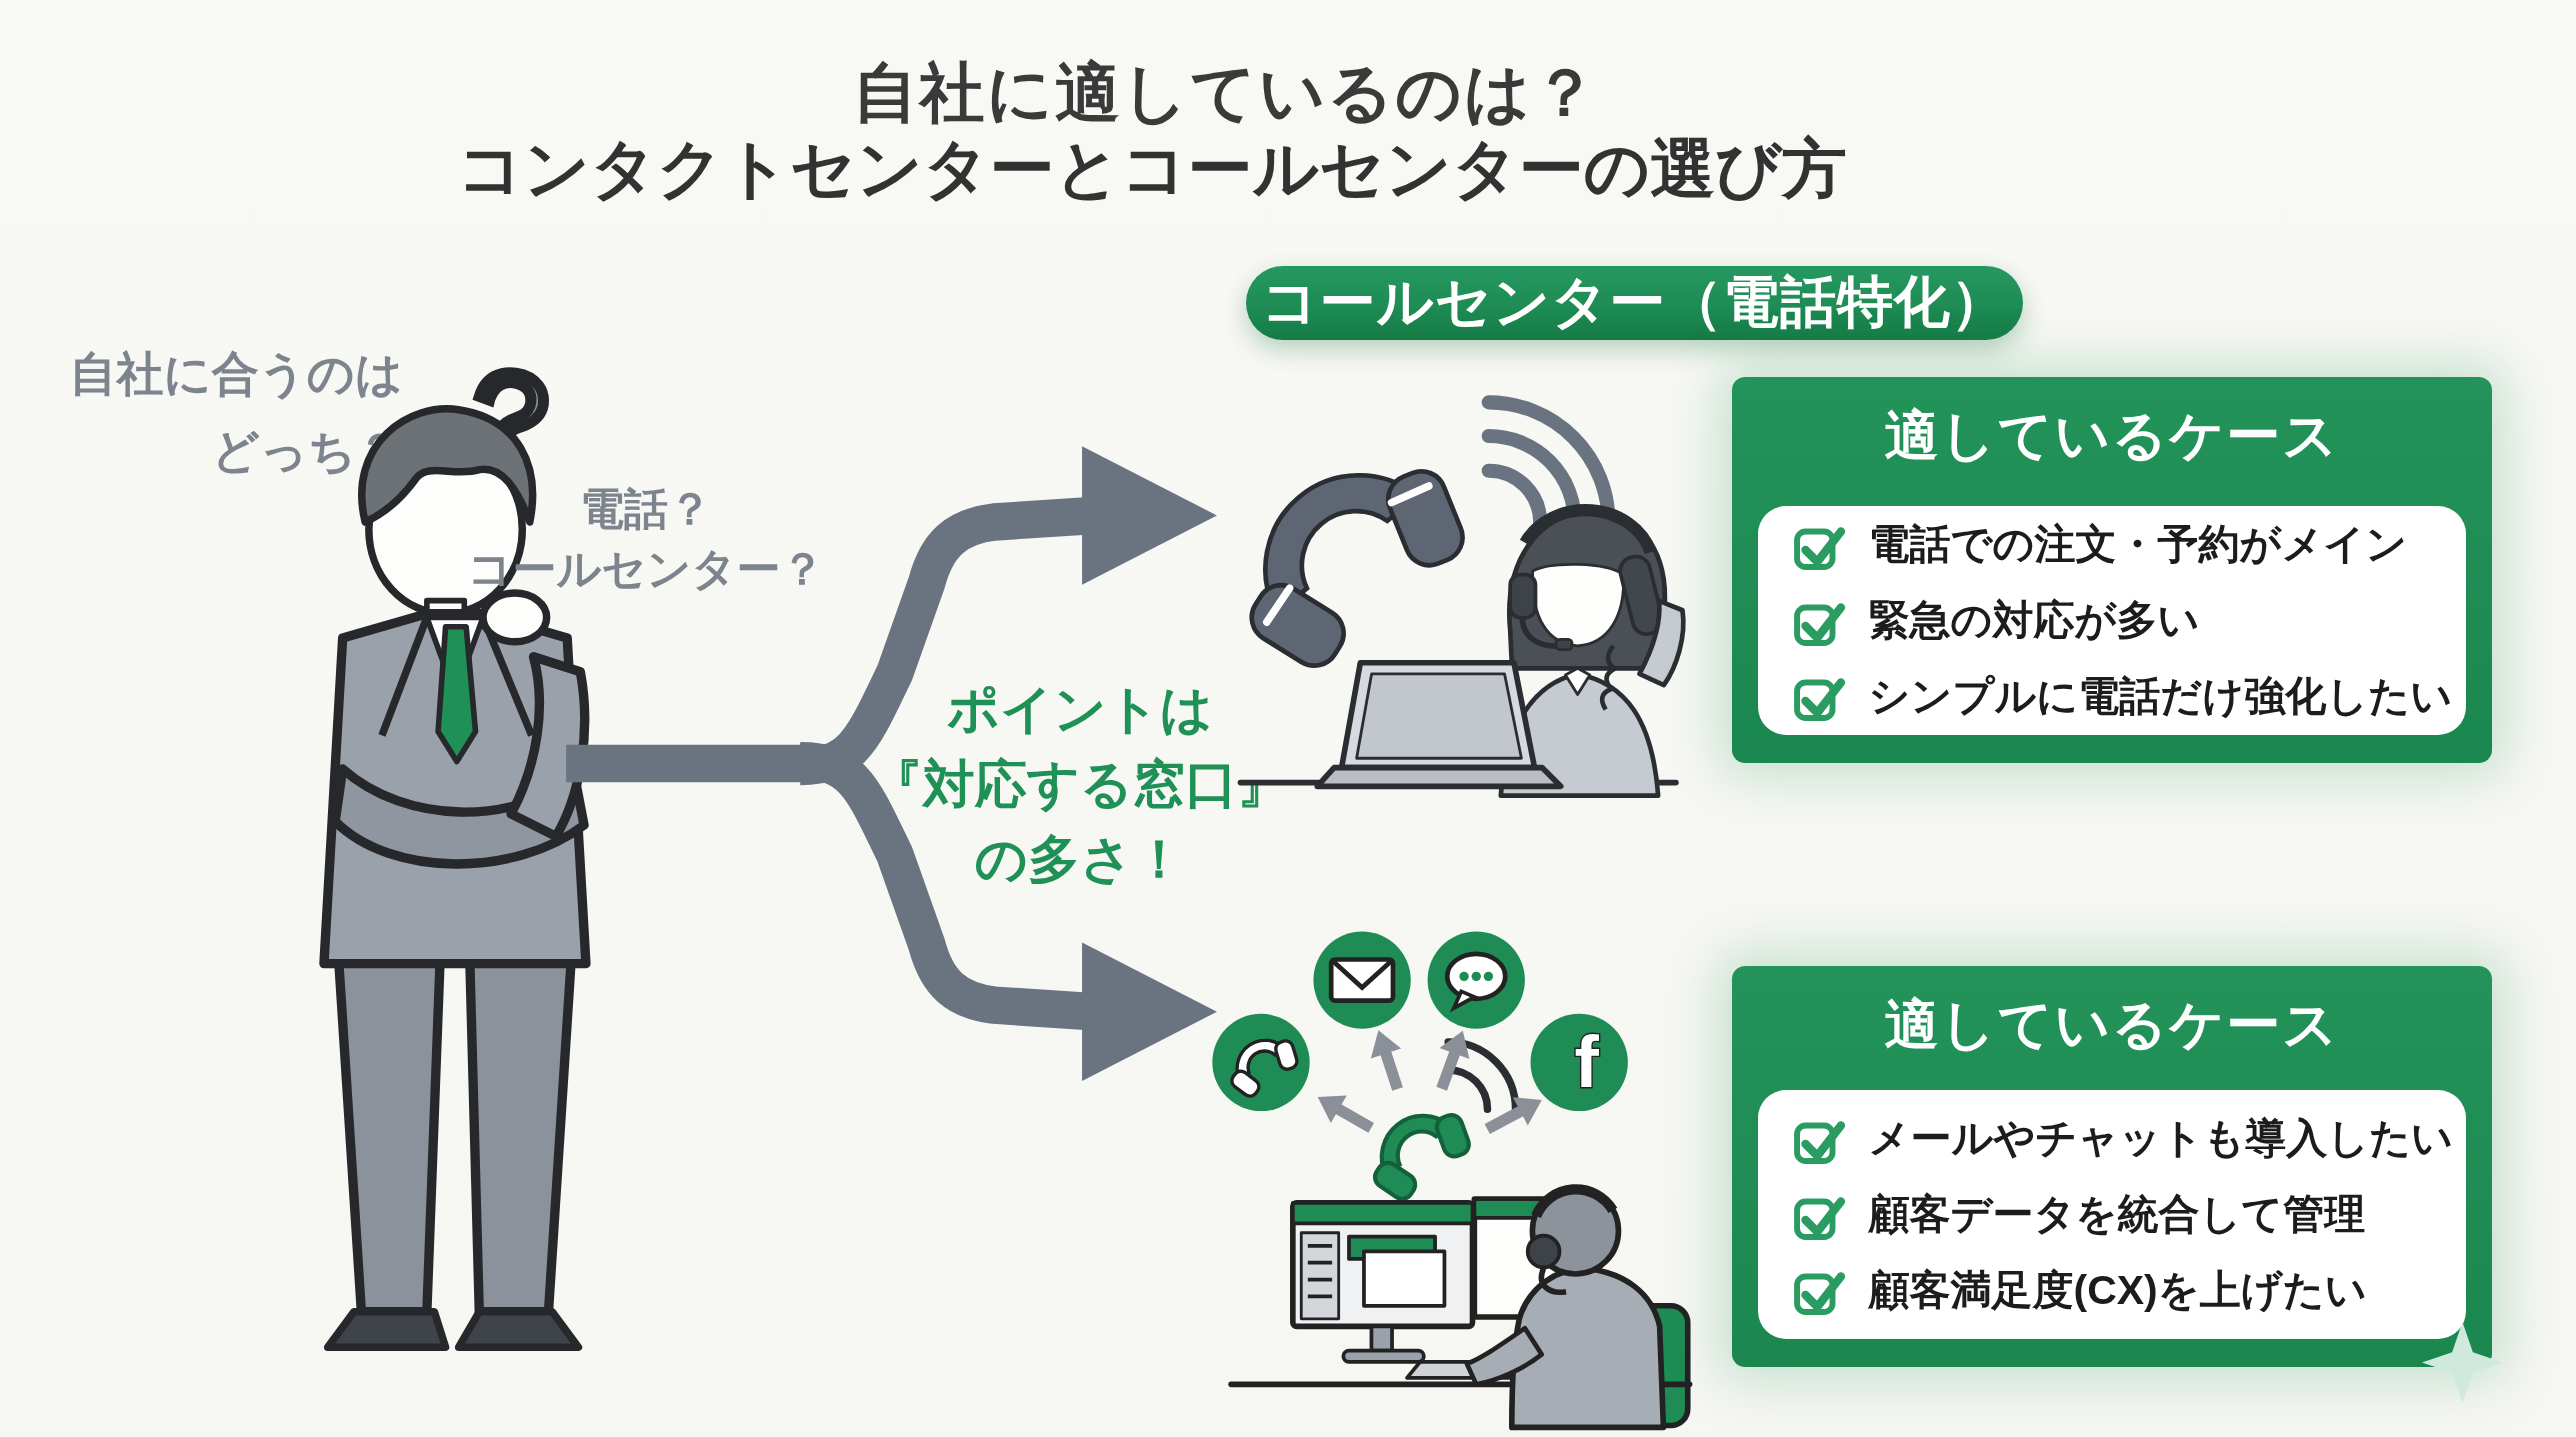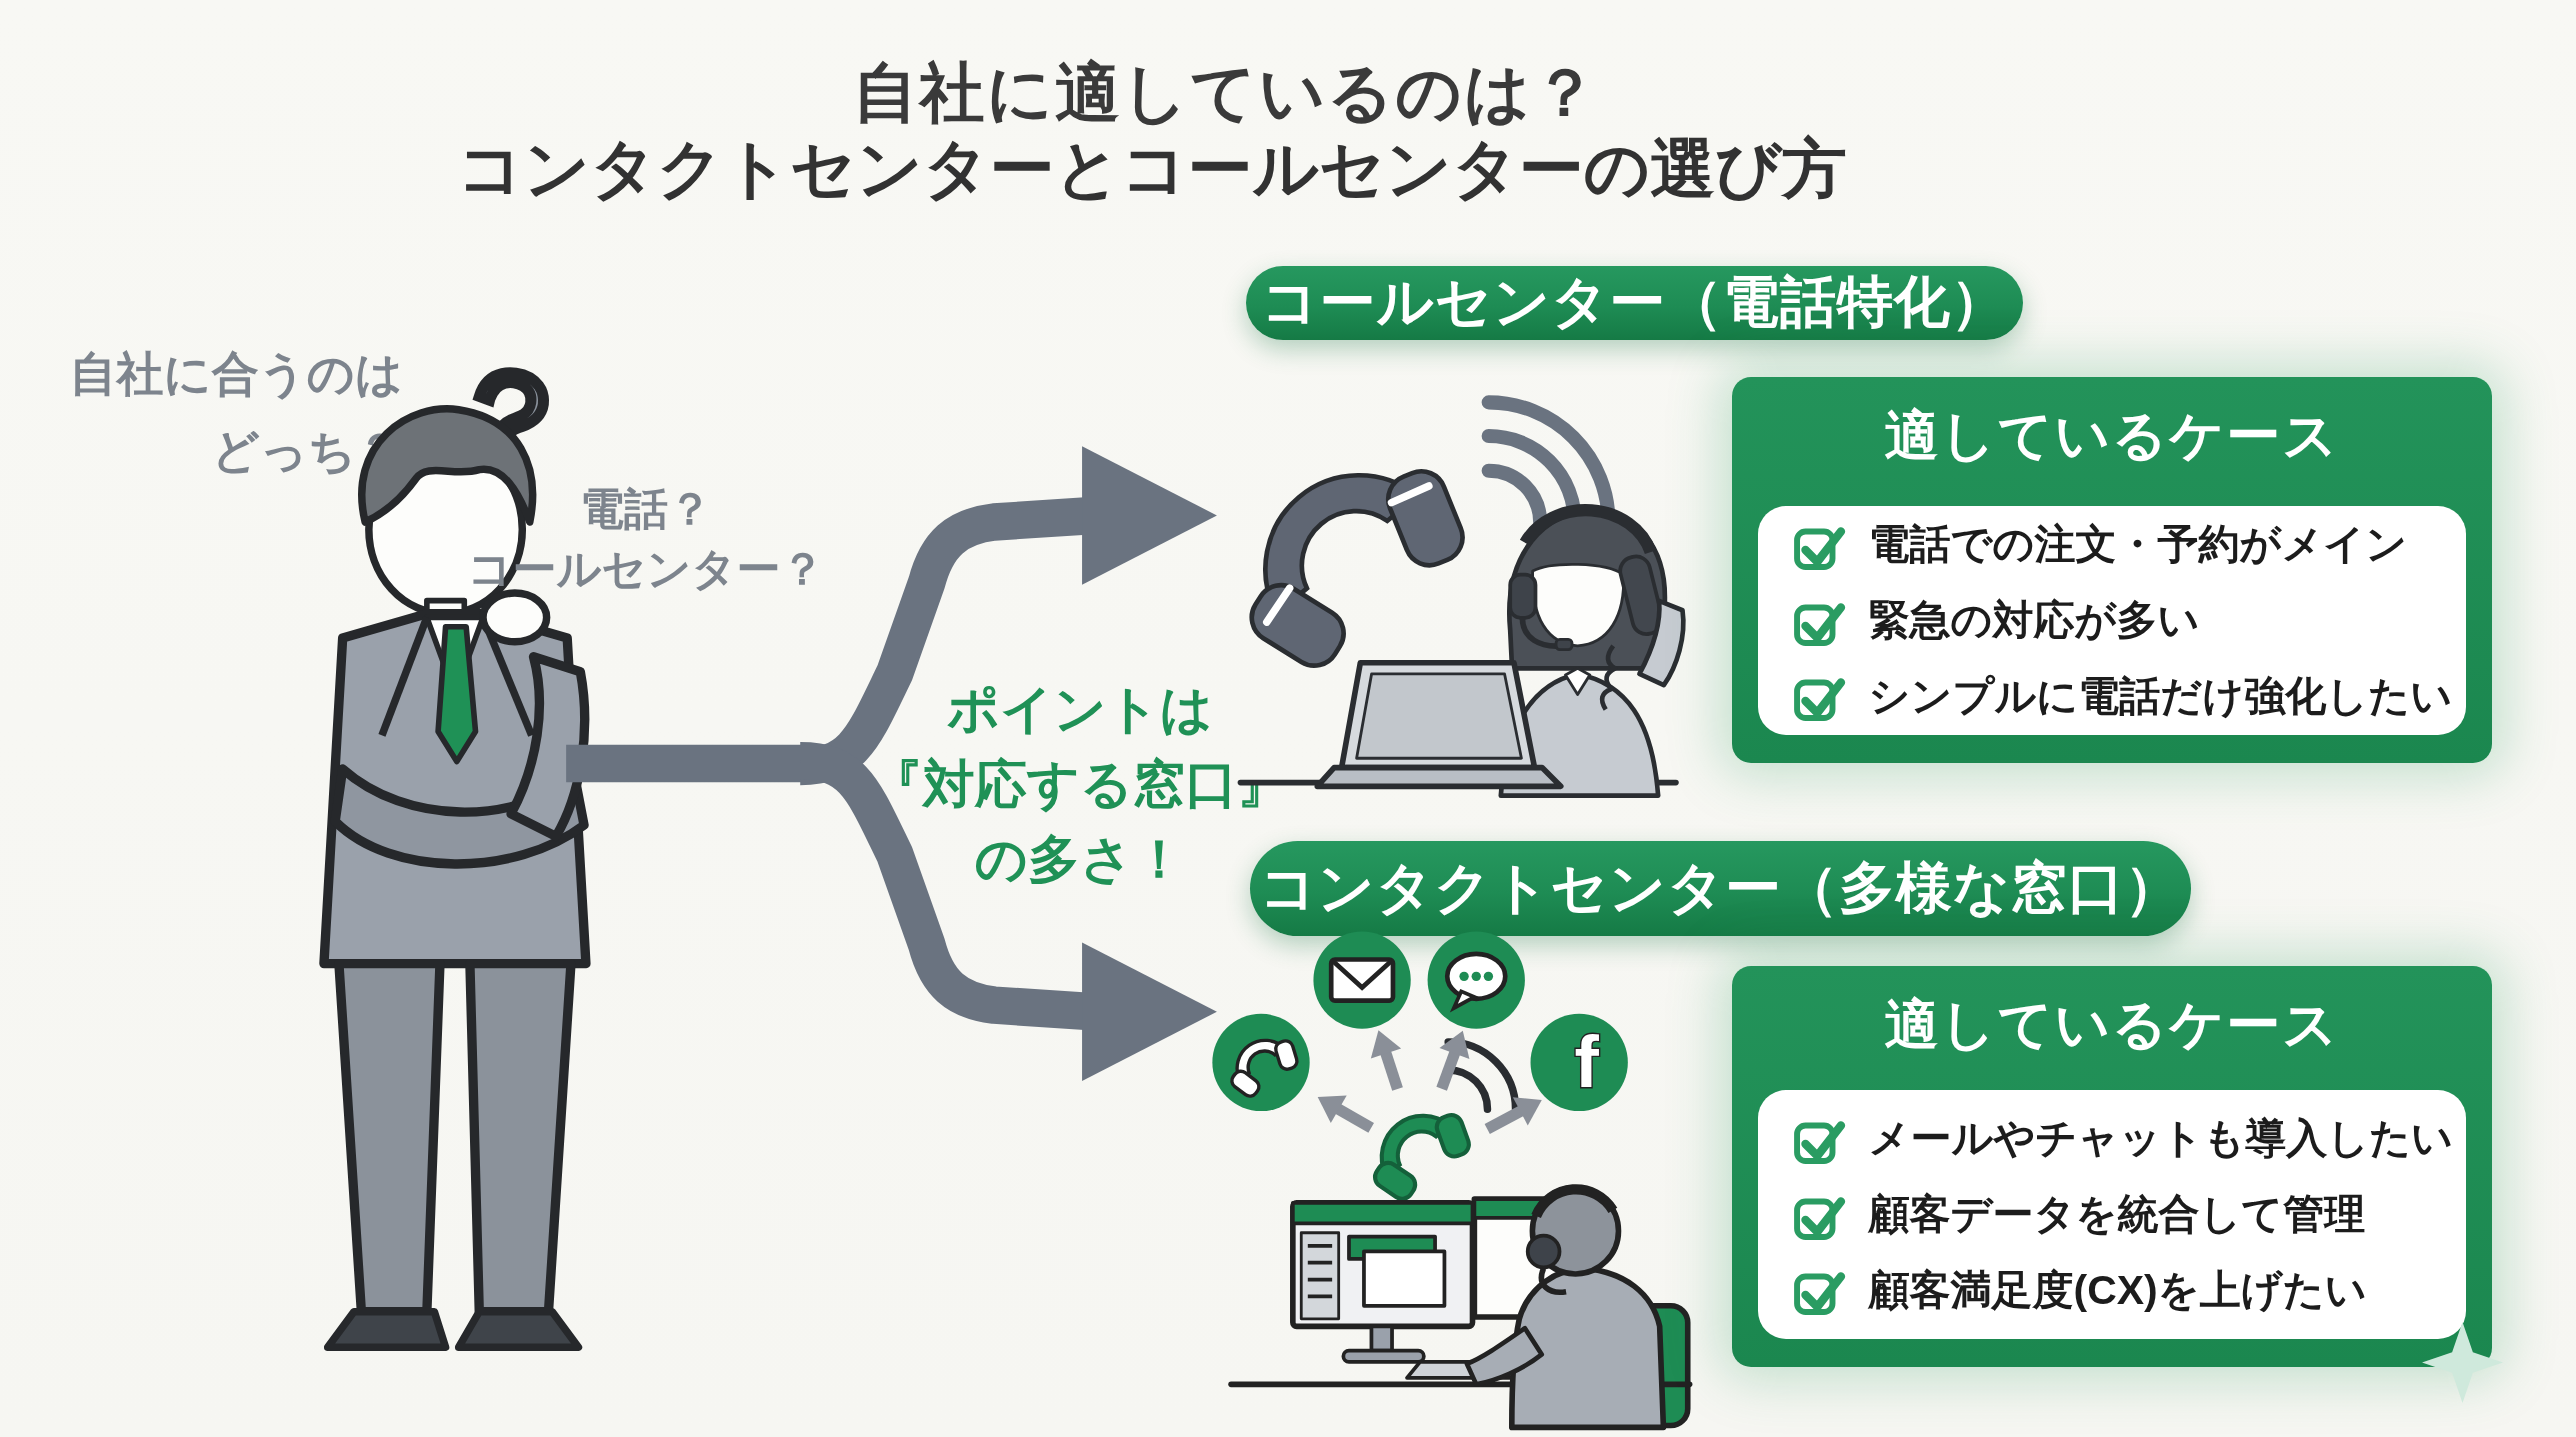--- a/index.html
+++ b/index.html
@@ -39,21 +39,21 @@
   .pill{
     position:absolute;display:flex;align-items:center;justify-content:center;
     background:linear-gradient(180deg,#26985f 0%,#1e8c54 55%,#157a45 100%);
     border-radius:52px;color:#fff;font-weight:700;font-size:56px;
     box-shadow:0 9.4px 24px rgba(25,120,70,.30);letter-spacing:0.9px;
   }
   .pill-top{left:1246px;top:266px;width:777px;height:74px;}
   .pill-bottom{left:1250px;top:841px;width:941px;height:95px;}
   
   .case-box{
-    position:absolute;border-radius:19px;
+    position:absolute;border-radius:13px;
     background:linear-gradient(180deg,#23935a 0%,#1b874f 100%);
     box-shadow:0 0 51px 13px rgba(46,158,99,.25);
   }
   .case-box-top{left:1732px;top:377px;width:760px;height:386px;}
   .case-box-bottom{left:1732px;top:966px;width:760px;height:401px;}
   .case-title{
     position:absolute;left:0;top:22.5px;width:100%;text-align:center;
     font-size:54px;font-weight:700;color:#fff;letter-spacing:1.9px;
   }
   .case-inner{
@@ -190,21 +190,20 @@
       <div class="case-row">
         <svg class="check" width="54" height="54" viewBox="0 0 64 64">
             <rect x="6" y="16" width="42" height="42" rx="10" fill="#fff" stroke="#2a9c62" stroke-width="7"></rect>
             <path d="M16,38 L30,52 L58,16" fill="none" stroke="#2a9c62" stroke-width="10" stroke-linecap="round" stroke-linejoin="round"></path>
           </svg>
         <span class="label">シンプルに電話だけ強化したい</span>
       </div>
     </div>
   </div>
 
-  <div class="pill pill-bottom">コンタクトセンター（多様な窓口）</div>
 
   <svg class="illu" style="left:1203px;top:922px;" width="510" height="513" viewBox="0 0 545 548">
 
     <g>
       <circle cx="62" cy="150" r="52" fill="#1e8c54"></circle>
       <g transform="translate(62 150) scale(0.30) rotate(-35)">
         <path d="M-98,6 A100,100 0 0 1 98,6 L56,6 A58,58 0 0 0 -56,6 Z" fill="#fff" stroke="#222" stroke-width="12"></path>
         <rect x="-120" y="-20" width="62" height="100" rx="26" fill="#fff" stroke="#222" stroke-width="12" transform="rotate(-18 -89 30)"></rect>
         <rect x="58" y="-20" width="62" height="100" rx="26" fill="#fff" stroke="#222" stroke-width="12" transform="rotate(18 89 30)"></rect>
       </g>

